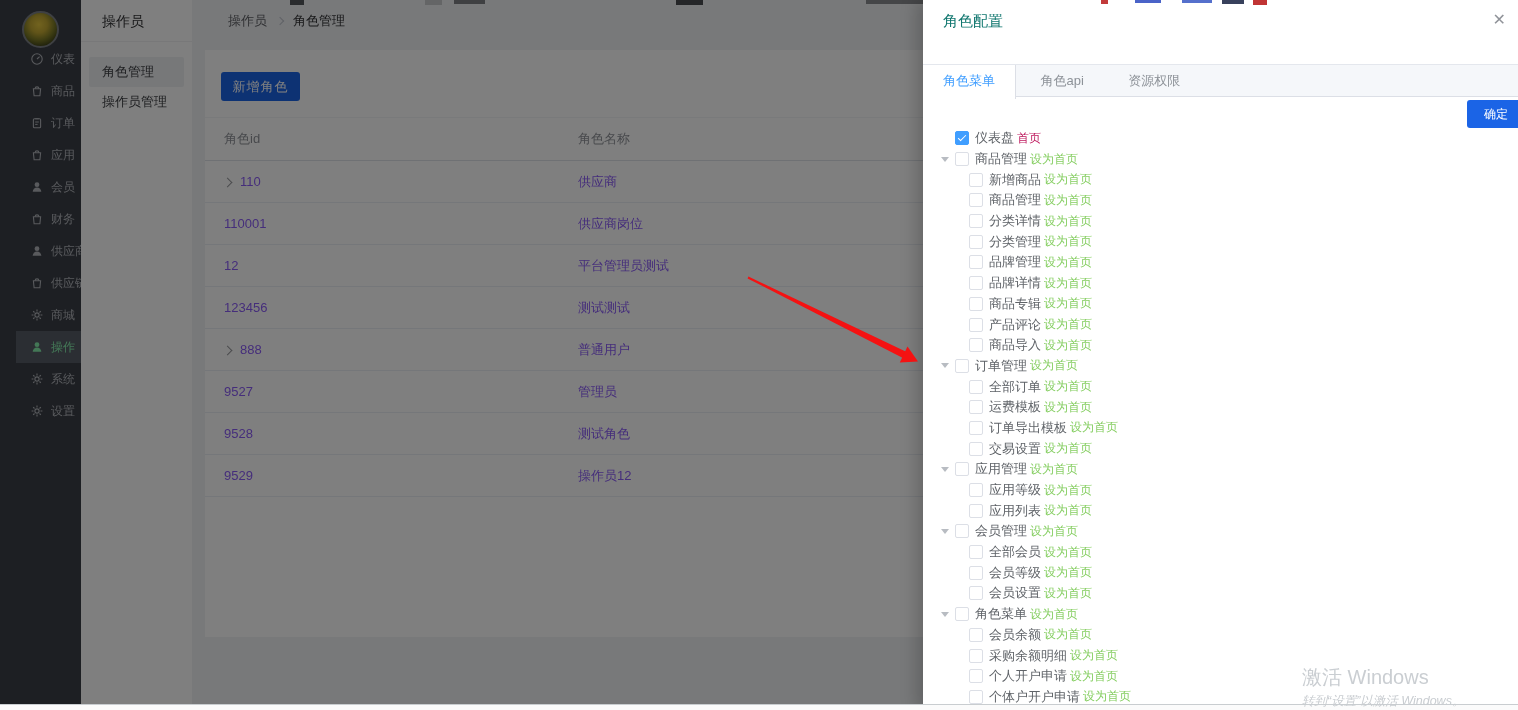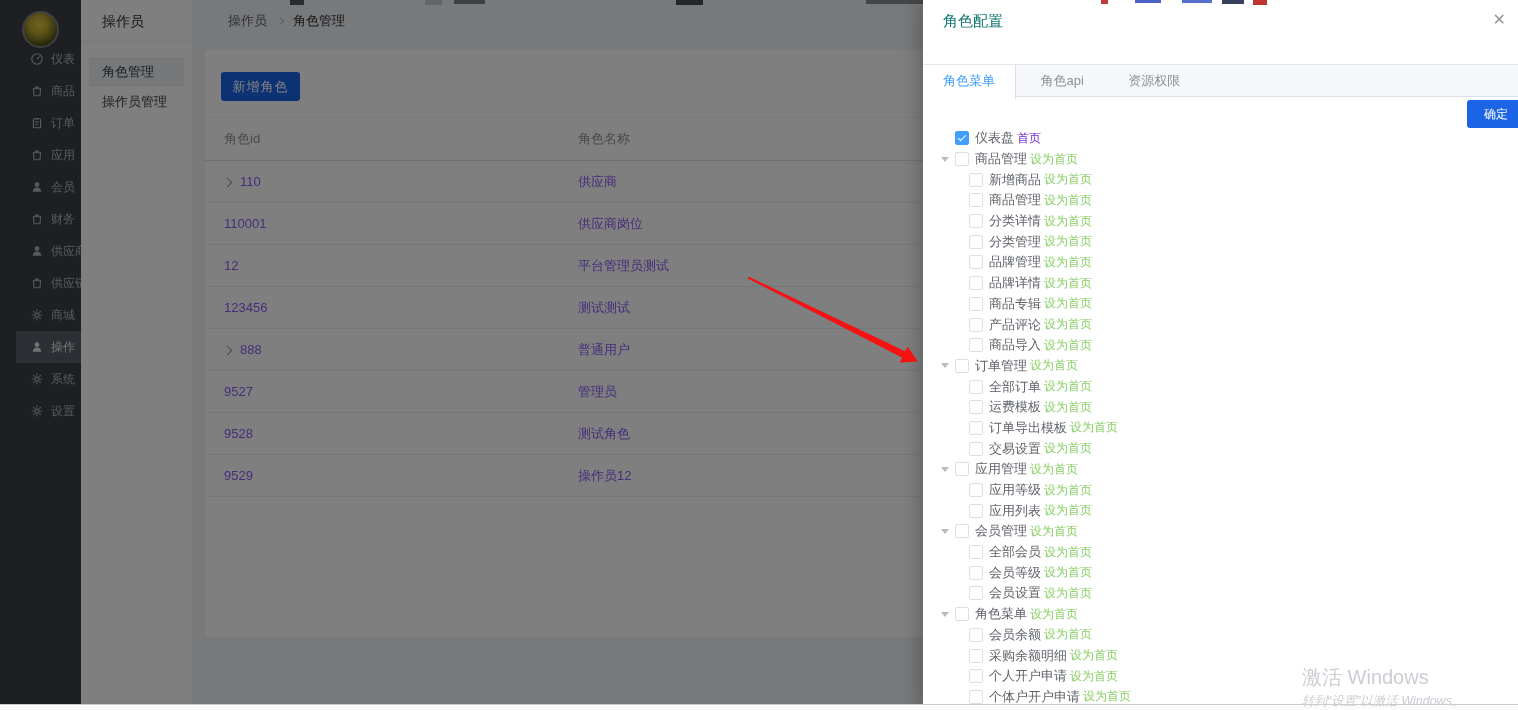--- a/index.html
+++ b/index.html
@@ -7,21 +7,21 @@
   body { font-family:"Liberation Sans","DejaVu Sans",sans-serif; }
   .app { position:relative; width:1518px; height:710px; overflow:hidden; background:#f0f2f5; }
 
   
   .sidebar { position:absolute; left:0; top:0; width:81px; height:710px; background:#3a3e46; z-index:1; }
   .avatar { position:absolute; left:22px; top:11px; width:37px; height:37px; border-radius:50%;
             background:radial-gradient(circle at 45% 35%, #e4c63e 0%, #c2a832 30%, #7d7b26 55%, #3c4018 80%, #23261a 100%);
             border:2px solid #7d8085; }
   .side-nav { position:absolute; left:16px; top:43px; width:81px; }
   .side-item { display:flex; align-items:center; height:32px; padding-left:14px; color:#b2b5bb; font-size:12px; cursor:pointer; }
-  .side-item.active { background:#575d67; color:#e5e5e5; }
+  .side-item.active { background:#575d67; color:#86efac; }
   .side-item .ic { width:14px; height:14px; margin-right:7px; flex:none; }
   .side-item .ic svg { width:14px; height:14px; display:block; }
 
   
   .submenu { position:absolute; left:81px; top:0; width:111px; height:710px; background:#ffffff; z-index:1; }
   .submenu-header { height:42px; line-height:42px; padding-left:21px; font-size:14px; color:#303133; border-bottom:1px solid #f0f1f3; }
   .submenu-item { height:30px; line-height:30px; margin:0 8px; padding-left:13px; font-size:13px; color:#3c3e42; cursor:pointer; border-radius:2px; }
   .submenu-item:first-of-type { margin-top:15px; }
   .submenu-item.active { background:#eef0f3; }
 
@@ -67,21 +67,21 @@
   .tree-row.lvl1 { padding-left:46px; }
   .tri { width:0; height:0; border-left:4px solid transparent; border-right:4px solid transparent;
          border-top:5px solid #b8bcc2; margin-right:6px; flex:none; cursor:pointer; }
   .tri-spacer { width:14px; flex:none; }
   .cb { position:relative; width:14px; height:14px; border:1px solid #dcdfe6; border-radius:2px; background:#fff;
         margin-right:6px; flex:none; cursor:pointer; }
   .cb.checked { background:#409eff; border-color:#409eff; }
   .cb.checked::after { content:""; position:absolute; left:4px; top:1px; width:3px; height:7px;
         border-right:1.5px solid #fff; border-bottom:1.5px solid #fff; transform:rotate(45deg); }
   .badge { font-size:12px; margin-left:3px; cursor:pointer; }
-  .badge.home { color:#6d28d9; }
+  .badge.home { color:#be185d; }
   .badge.set { color:#85ce61; }
 
   
   .arrow-svg { position:absolute; inset:0; z-index:30; pointer-events:none; }
   .watermark { position:absolute; left:1302px; top:664px; z-index:40; pointer-events:none; }
   .wm1 { font-size:20px; color:#caced2; }
   .wm2 { font-size:12.5px; color:#c9cdd1; margin-top:2px;font-style:italic; }
   .bottom-strip { position:absolute; left:0; right:0; bottom:0; height:6px; background:#fbfbfb;
                   border-top:1px solid #c9cdd0; z-index:35; }
 </style>

